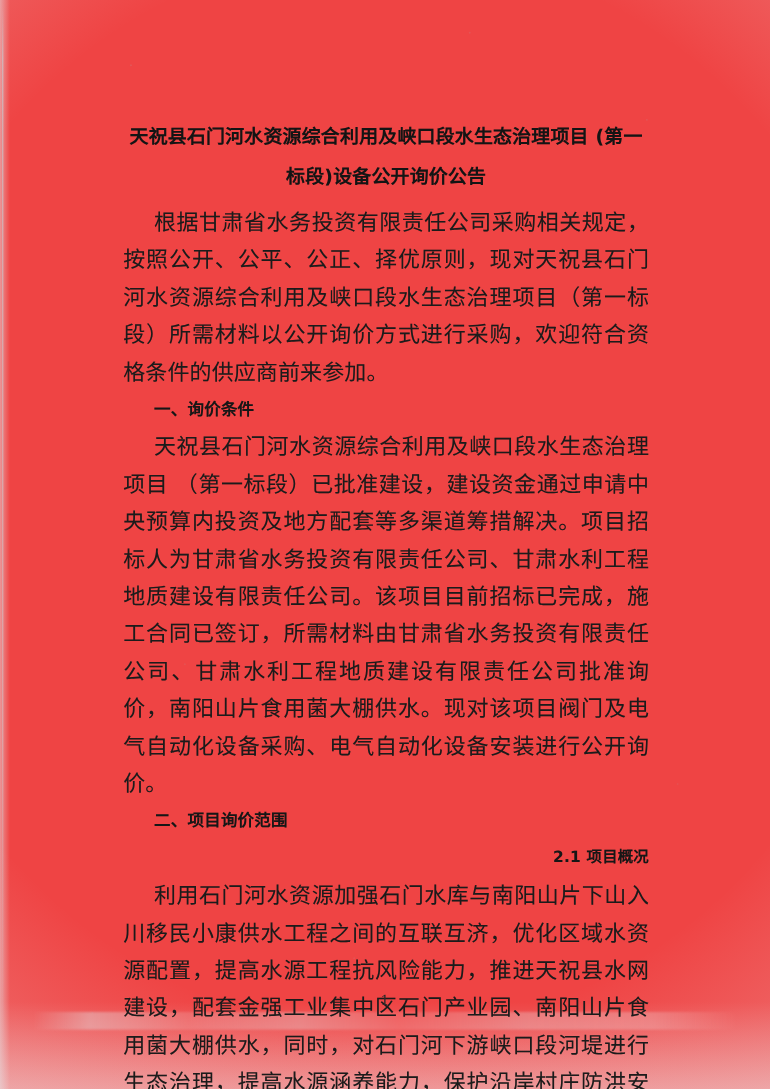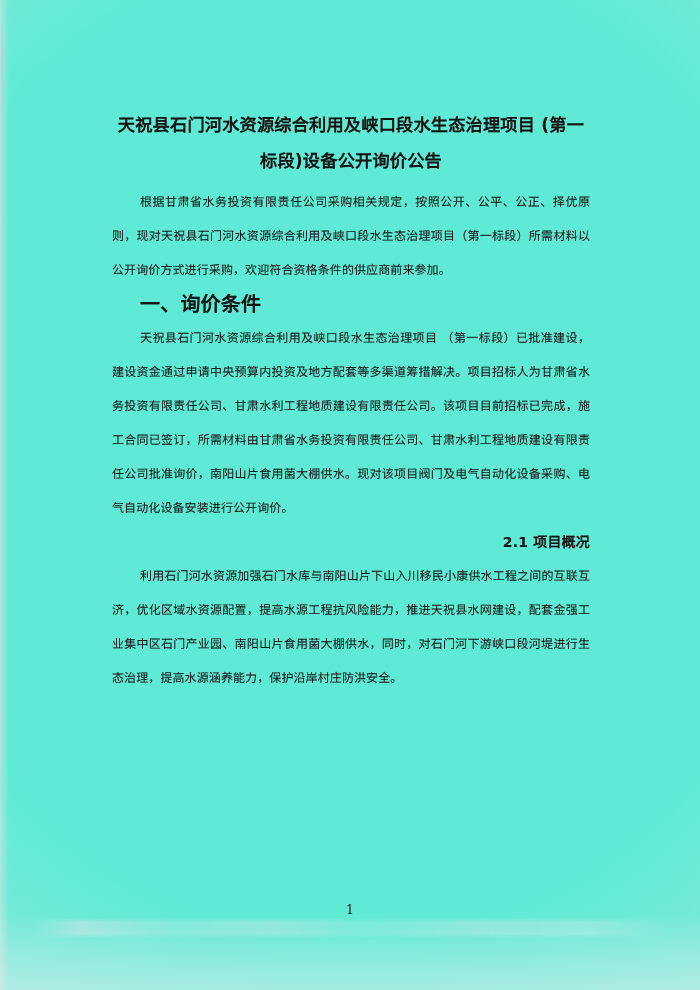--- a/index.html
+++ b/index.html
@@ -15,21 +15,21 @@
     overflow: hidden;
     font-family: "DejaVu Serif", "Liberation Serif", serif;
     color: #1c1c1c;
     -webkit-font-smoothing: antialiased;
   }
 
   
   #page-sheet {
     position: absolute;
     inset: 0;
-    background: #5eead4;
+    background: #ef4444;
   }
   
   #page-sheet::before {
     content: "";
     position: absolute;
     inset: 0;
     background:
       radial-gradient(ellipse 120% 90% at 50% 45%, rgba(255,255,255,0) 55%, rgba(236,236,238,0.55) 100%),
       linear-gradient(90deg, rgba(230,230,233,0.5) 0px, rgba(255,255,255,0) 9px),
       linear-gradient(180deg, rgba(255,255,255,0) 92%, rgba(238,238,240,0.45) 100%);
@@ -101,41 +101,41 @@
     line-height: 36px;
     text-align: center;
     letter-spacing: .2px;
     color: #141414;
   }
 
   .section-heading {
     margin: 0;
     font-family: "DejaVu Sans", "Liberation Sans", sans-serif;
     font-weight: bold;
-    font-size: 20px;
+    font-size: 15px;
     line-height: 34px;
     text-indent: 28px;
     color: #161616;
     letter-spacing: .2px;
   }
   .subsection-heading {
     margin: 0;
     font-family: "DejaVu Sans", "Liberation Sans", sans-serif;
     font-weight: bold;
     font-size: 14px;
     line-height: 34px;
     text-indent: 14px;
     color: #161616;
     letter-spacing: .2px;
     text-align: right;
   }
 
   .para {
     margin: 0;
-    font-size: 12px;
+    font-size: 20px;
     line-height: 34px;
     text-align: justify;
     text-justify: inter-ideograph;
     text-indent: 28px;
     color: #1b1b1b;
     letter-spacing: .1px;
   }
 
   .gap-sm { height: 6px; }
 
@@ -168,20 +168,21 @@
     <h1 class="doc-title">天祝县石门河水资源综合利用及峡口段水生态治理项目 (第一标段)设备公开询价公告</h1>
 
     <div class="gap-sm"></div>
 
     <p class="para">根据甘肃省水务投资有限责任公司采购相关规定，按照公开、公平、公正、择优原则，现对天祝县石门河水资源综合利用及峡口段水生态治理项目（第一标段）所需材料以公开询价方式进行采购，欢迎符合资格条件的供应商前来参加。</p>
 
     <h2 class="section-heading">一、询价条件</h2>
 
     <p class="para">天祝县石门河水资源综合利用及峡口段水生态治理项目 （第一标段）已批准建设，建设资金通过申请中央预算内投资及地方配套等多渠道筹措解决。项目招标人为甘肃省水务投资有限责任公司、甘肃水利工程地质建设有限责任公司。该项目目前招标已完成，施工合同已签订，所需材料由甘肃省水务投资有限责任公司、甘肃水利工程地质建设有限责任公司批准询价，南阳山片食用菌大棚供水。现对该项目阀门及电气自动化设备采购、电气自动化设备安装进行公开询价。</p>
 
+    <h2 class="section-heading">二、项目询价范围</h2>
 
     <h3 class="subsection-heading">2.1 项目概况</h3>
 
     <p class="para">利用石门河水资源加强石门水库与南阳山片下山入川移民小康供水工程之间的互联互济，优化区域水资源配置，提高水源工程抗风险能力，推进天祝县水网建设，配套金强工业集中区石门产业园、南阳山片食用菌大棚供水，同时，对石门河下游峡口段河堤进行生态治理，提高水源涵养能力，保护沿岸村庄防洪安全。</p>
 
 
   </div>
 
   <div class="page-number">1</div>
 </div>

